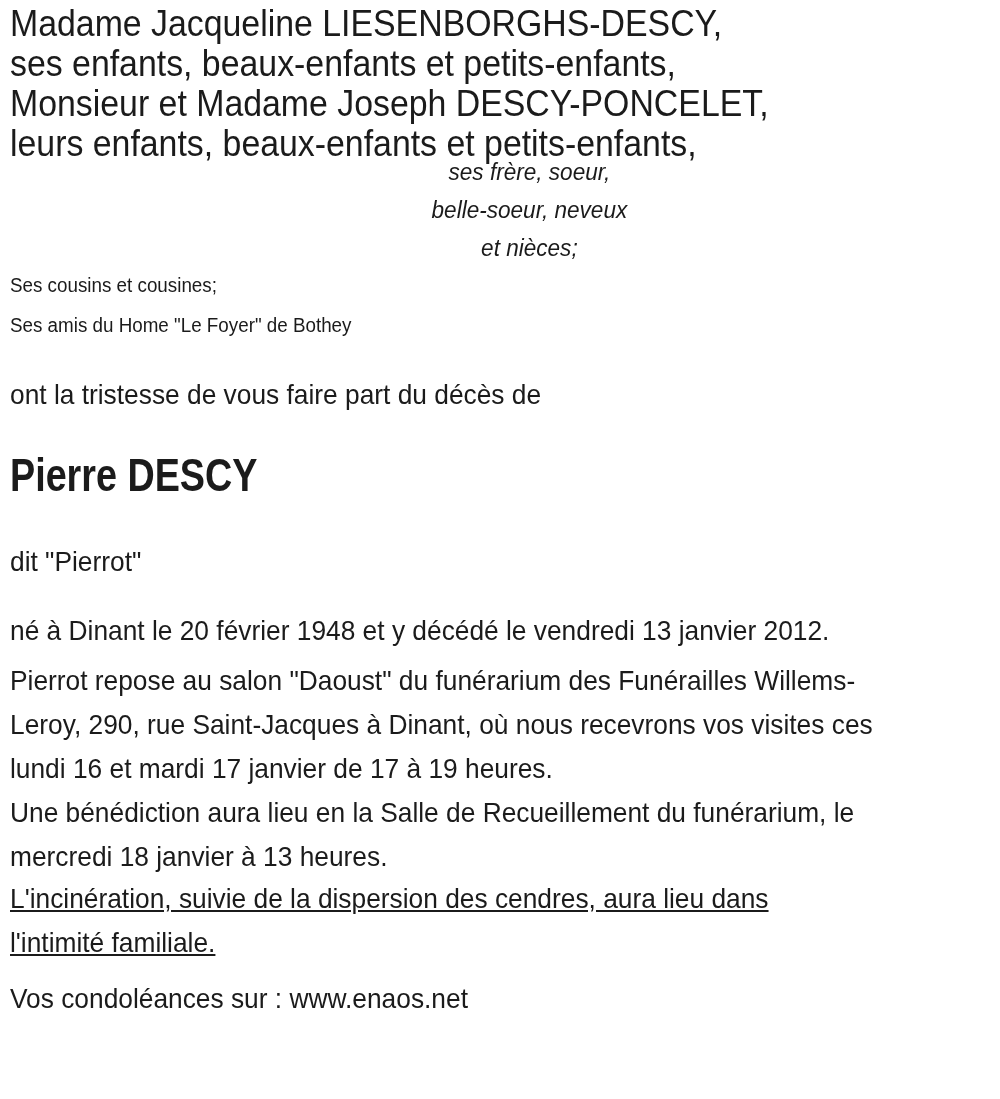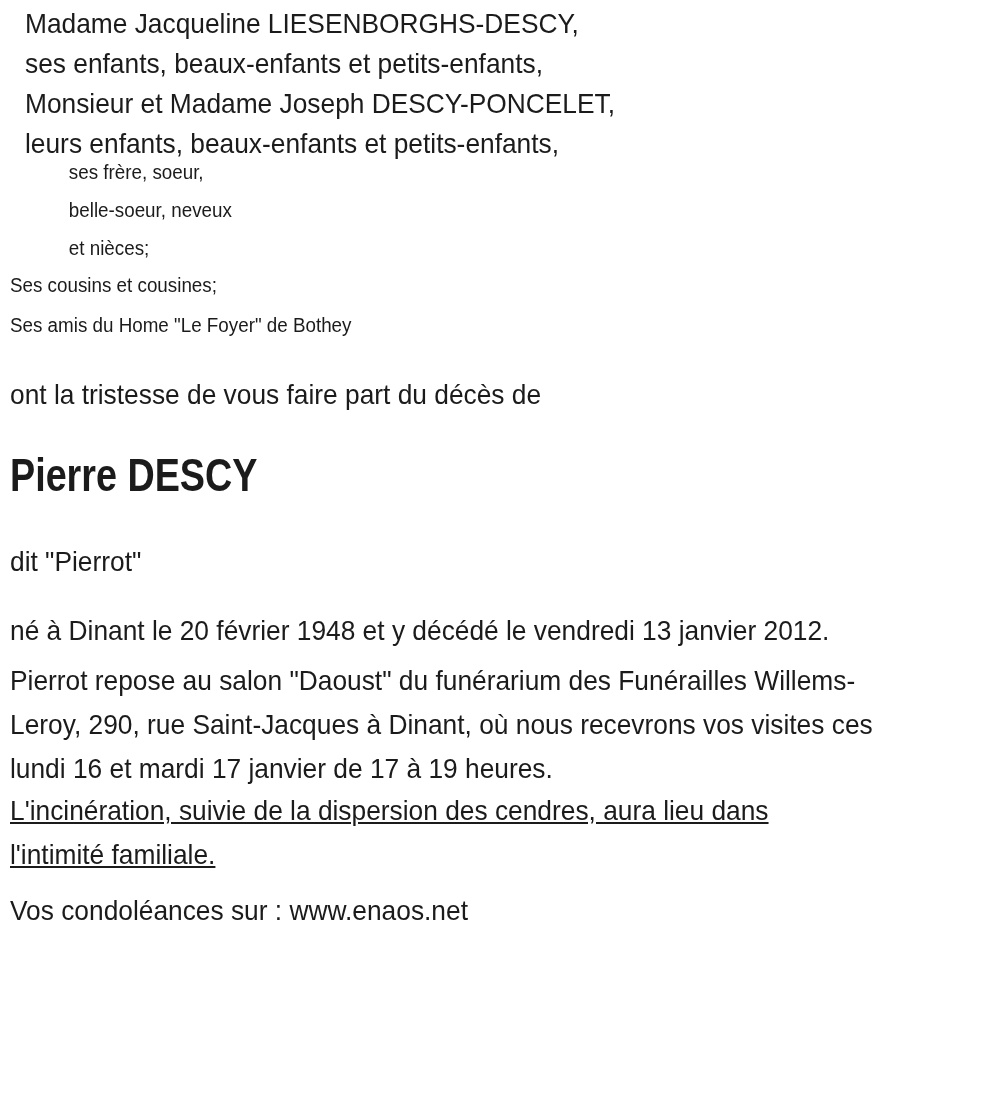--- a/index.html
+++ b/index.html
@@ -19,28 +19,28 @@
     width: 1000px;
     height: 1099px;
     padding: 4px 10px 0 10px;
   }
   .ln {
     white-space: nowrap;
     transform: scaleX(0.94);
     transform-origin: 0 50%;
   }
   .family {
-    font-size: 28px;
+    font-size: 36px;
     line-height: 40px;
-    margin-left: 15px;
   }
   .relations {
-    font-size: 20px;
+    font-style: italic;
+    font-size: 24px;
     line-height: 38px;
-    text-align: left;
+    text-align: center;
     margin-top: -11px;
   }
   .relations .ln {
     transform-origin: 100% 50%;
   }
   .friends {
     font-size: 20px;
     line-height: 40px;
     margin-top: -2px;
   }
@@ -113,20 +113,24 @@
   <div class="para p-dates">
     <div class="ln">né à Dinant le 20 février 1948 et y décédé le vendredi 13 janvier 2012.</div>
   </div>
 
   <div class="para p-repose">
     <div class="ln">Pierrot repose au salon "Daoust" du funérarium des Funérailles Willems-</div>
     <div class="ln">Leroy, 290, rue Saint-Jacques à Dinant, où nous recevrons vos visites ces</div>
     <div class="ln">lundi 16 et mardi 17 janvier de 17 à 19 heures.</div>
   </div>
 
+  <div class="para p-bene">
+    <div class="ln">Une bénédiction aura lieu en la Salle de Recueillement du funérarium, le</div>
+    <div class="ln">mercredi 18 janvier à 13 heures.</div>
+  </div>
 
   <div class="para p-crema">
     <div class="ln">L'incinération, suivie de la dispersion des cendres, aura lieu dans</div>
     <div class="ln">l'intimité familiale.</div>
   </div>
 
   <div class="para p-condo">
     <div class="ln"><span>Vos condoléances sur : </span><span>www.enaos.net</span></div>
   </div>
 

